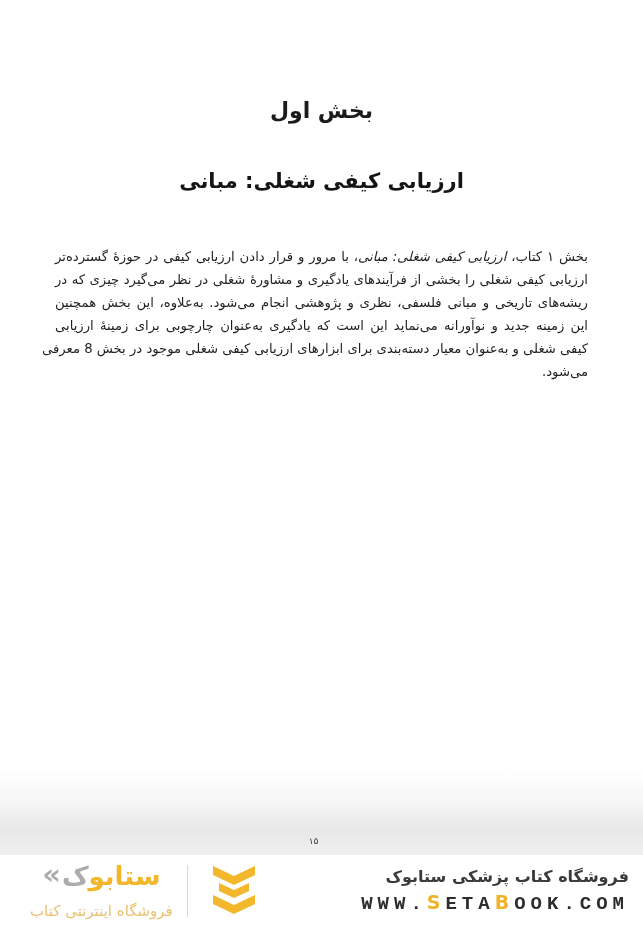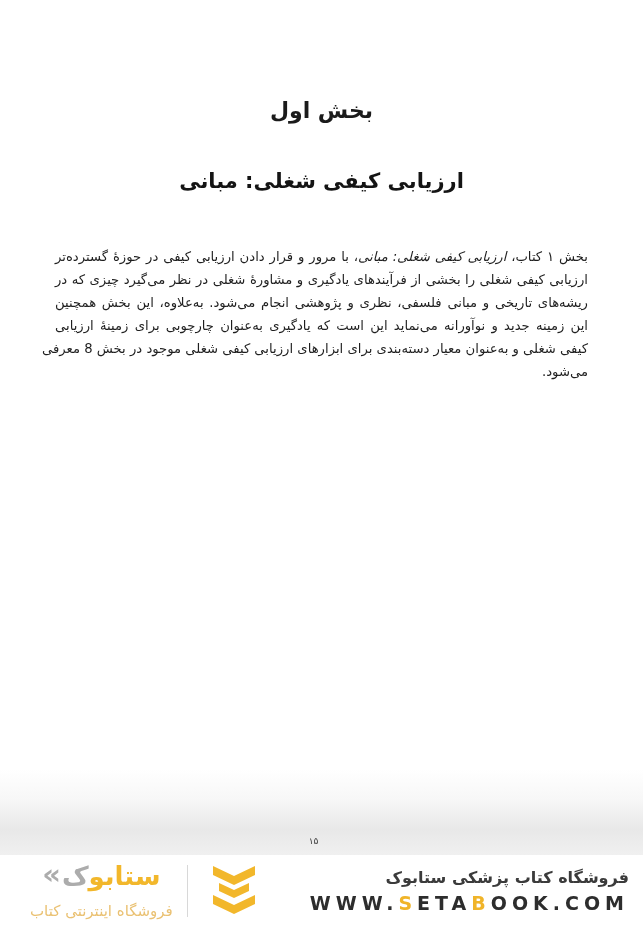--- a/index.html
+++ b/index.html
@@ -76,21 +76,21 @@
   .store-title{
     direction:rtl;
     font-size:16px;font-weight:700;color:#3b3b3b;
   }
   .website-line{
     margin-top:5px;
     font-size:19px;font-weight:bold;color:#2d2d2d;
     letter-spacing:5px;
     white-space:nowrap;
   }
-  .seg-dark{color:#2d2d2d;}
+  .seg-dark{color:#2d2d2d;font-family:Liberation Mono, monospace;}
   .seg-yellow{color:#F0B429;}
 </style>
 </head>
 <body>
 
 <div class="scan-page">
   <div class="part-title">بخش اول</div>
 
   <div class="chapter-title">ارزیابی کیفی شغلی: مبانی</div>
 

